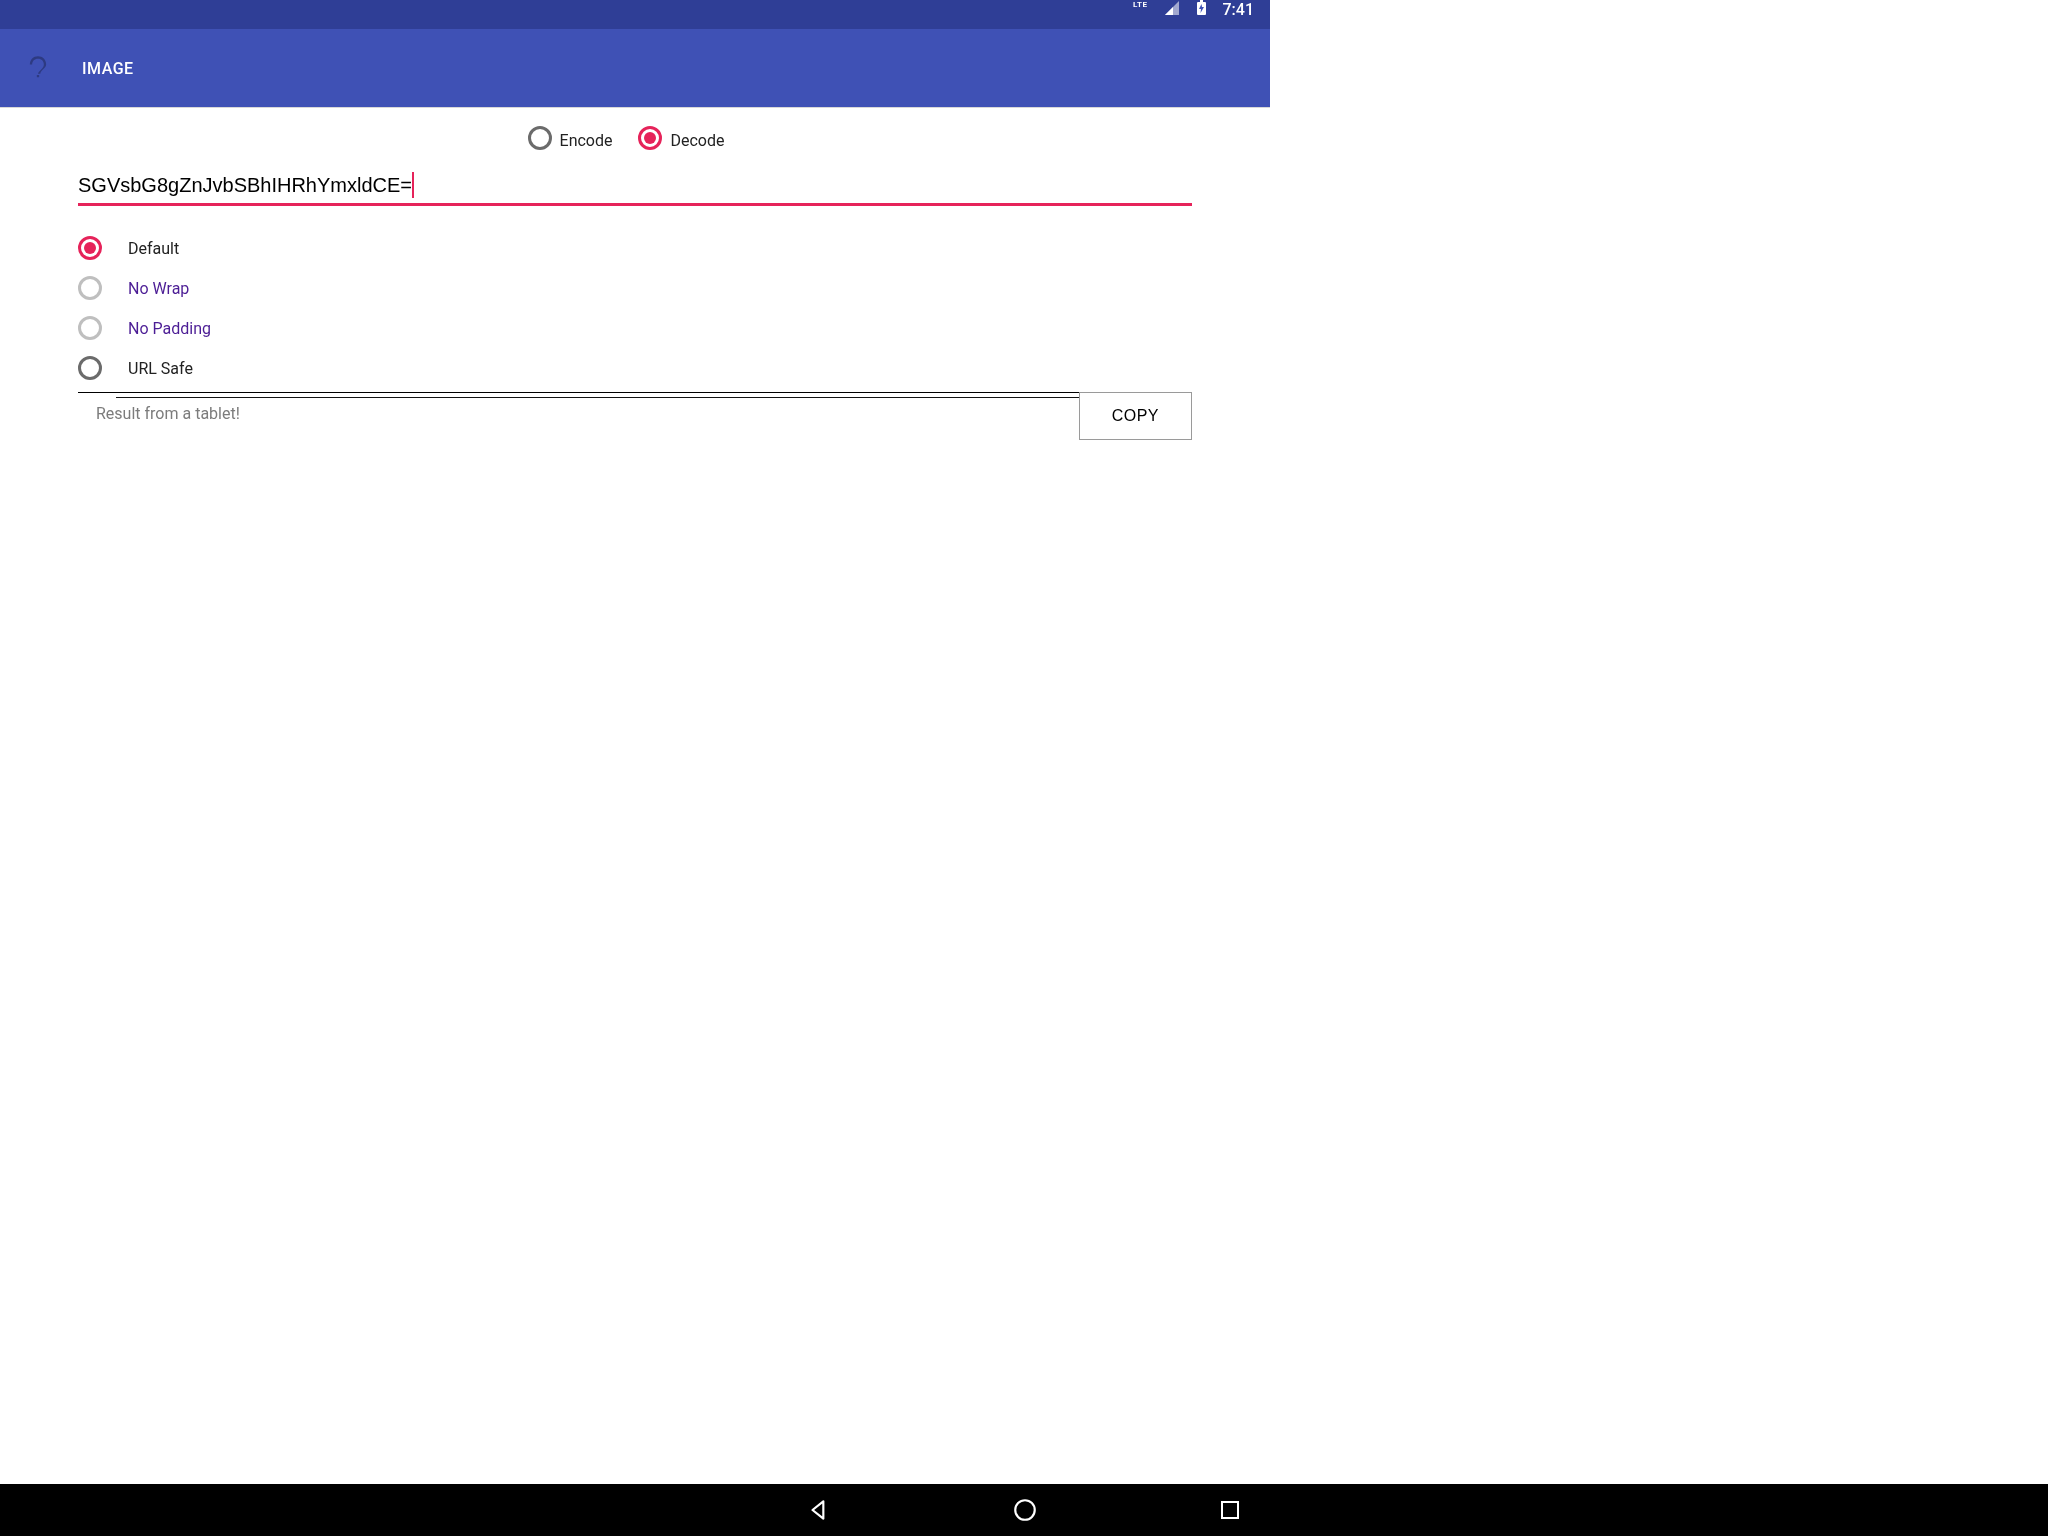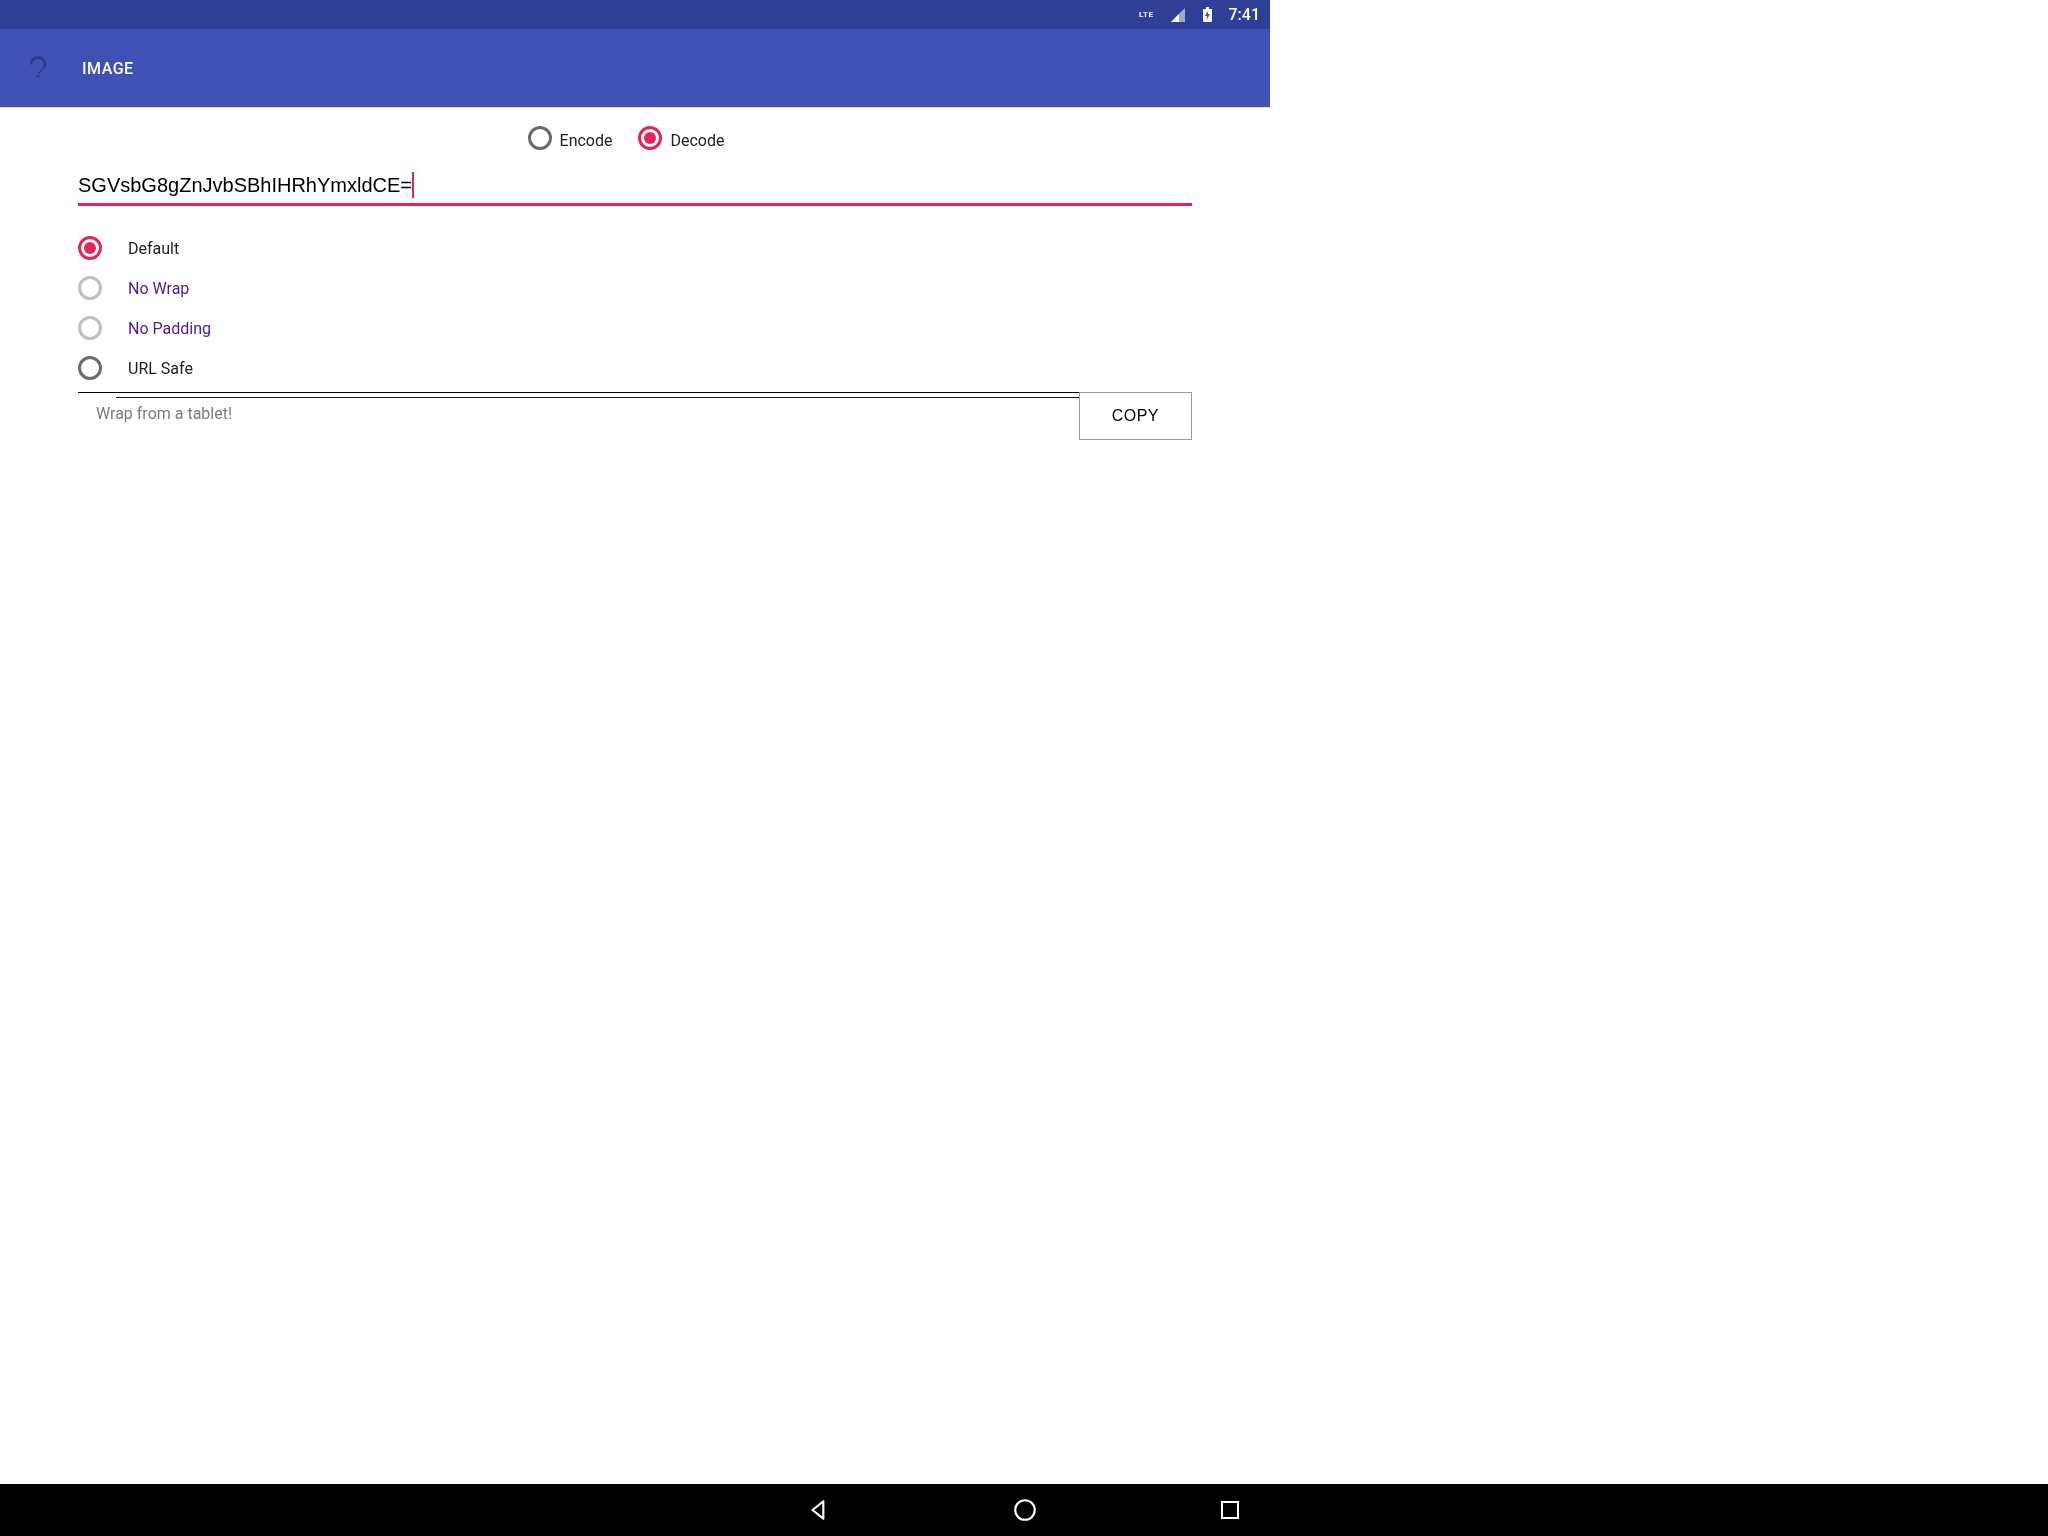--- a/index.html
+++ b/index.html
@@ -2,23 +2,23 @@
 <html><head>
 <meta charset="utf-8">
 <style>
   * { box-sizing: border-box; margin: 0; padding: 0; }
   html, body { width: 1270px; height: 952px; font-family: Roboto, Arial, sans-serif; background: #fff; overflow: hidden; }
   .status-bar {
     height: 29px;
     background: #2f3e96;
     display: flex;
     justify-content: flex-end;
-    align-items: center;
+    align-items: flex-start;
     gap: 16px;
-    padding-right: 10px;
+    padding-right: 16px;
     color: #fff;
     font-size: 14px;
   }
   .status-bar .lte { font-size: 8px; font-weight: bold; letter-spacing: 0.5px; }
   .status-bar svg { display: block; }
   .status-bar .time { font-size: 16px; font-weight: 500; }
   .app-bar {
     height: 79px;
     background: #3f51b5;
     display: flex;
@@ -147,21 +147,21 @@
       <div class="opt-row">
         <span class="radio"></span>
         <span class="opt-label">URL Safe</span>
       </div>
     </div>
 
   <div class="divider1"></div>
   <div class="divider2"></div>
 
   <div class="result-row">
-    <div class="result-text">Wrap from a tablet!</div>
+    <div class="result-text">Result from a tablet!</div>
     <button class="copy-btn">COPY</button>
   </div>
 
 </div>
 
 <div class="nav-bar">
   <svg width="26" height="26" viewBox="0 0 24 24">
       <path d="M16 4 L6 12 L16 20 Z" fill="none" stroke="#fff" stroke-width="2" stroke-linejoin="round"></path>
     </svg>
   <svg width="26" height="26" viewBox="0 0 24 24">

